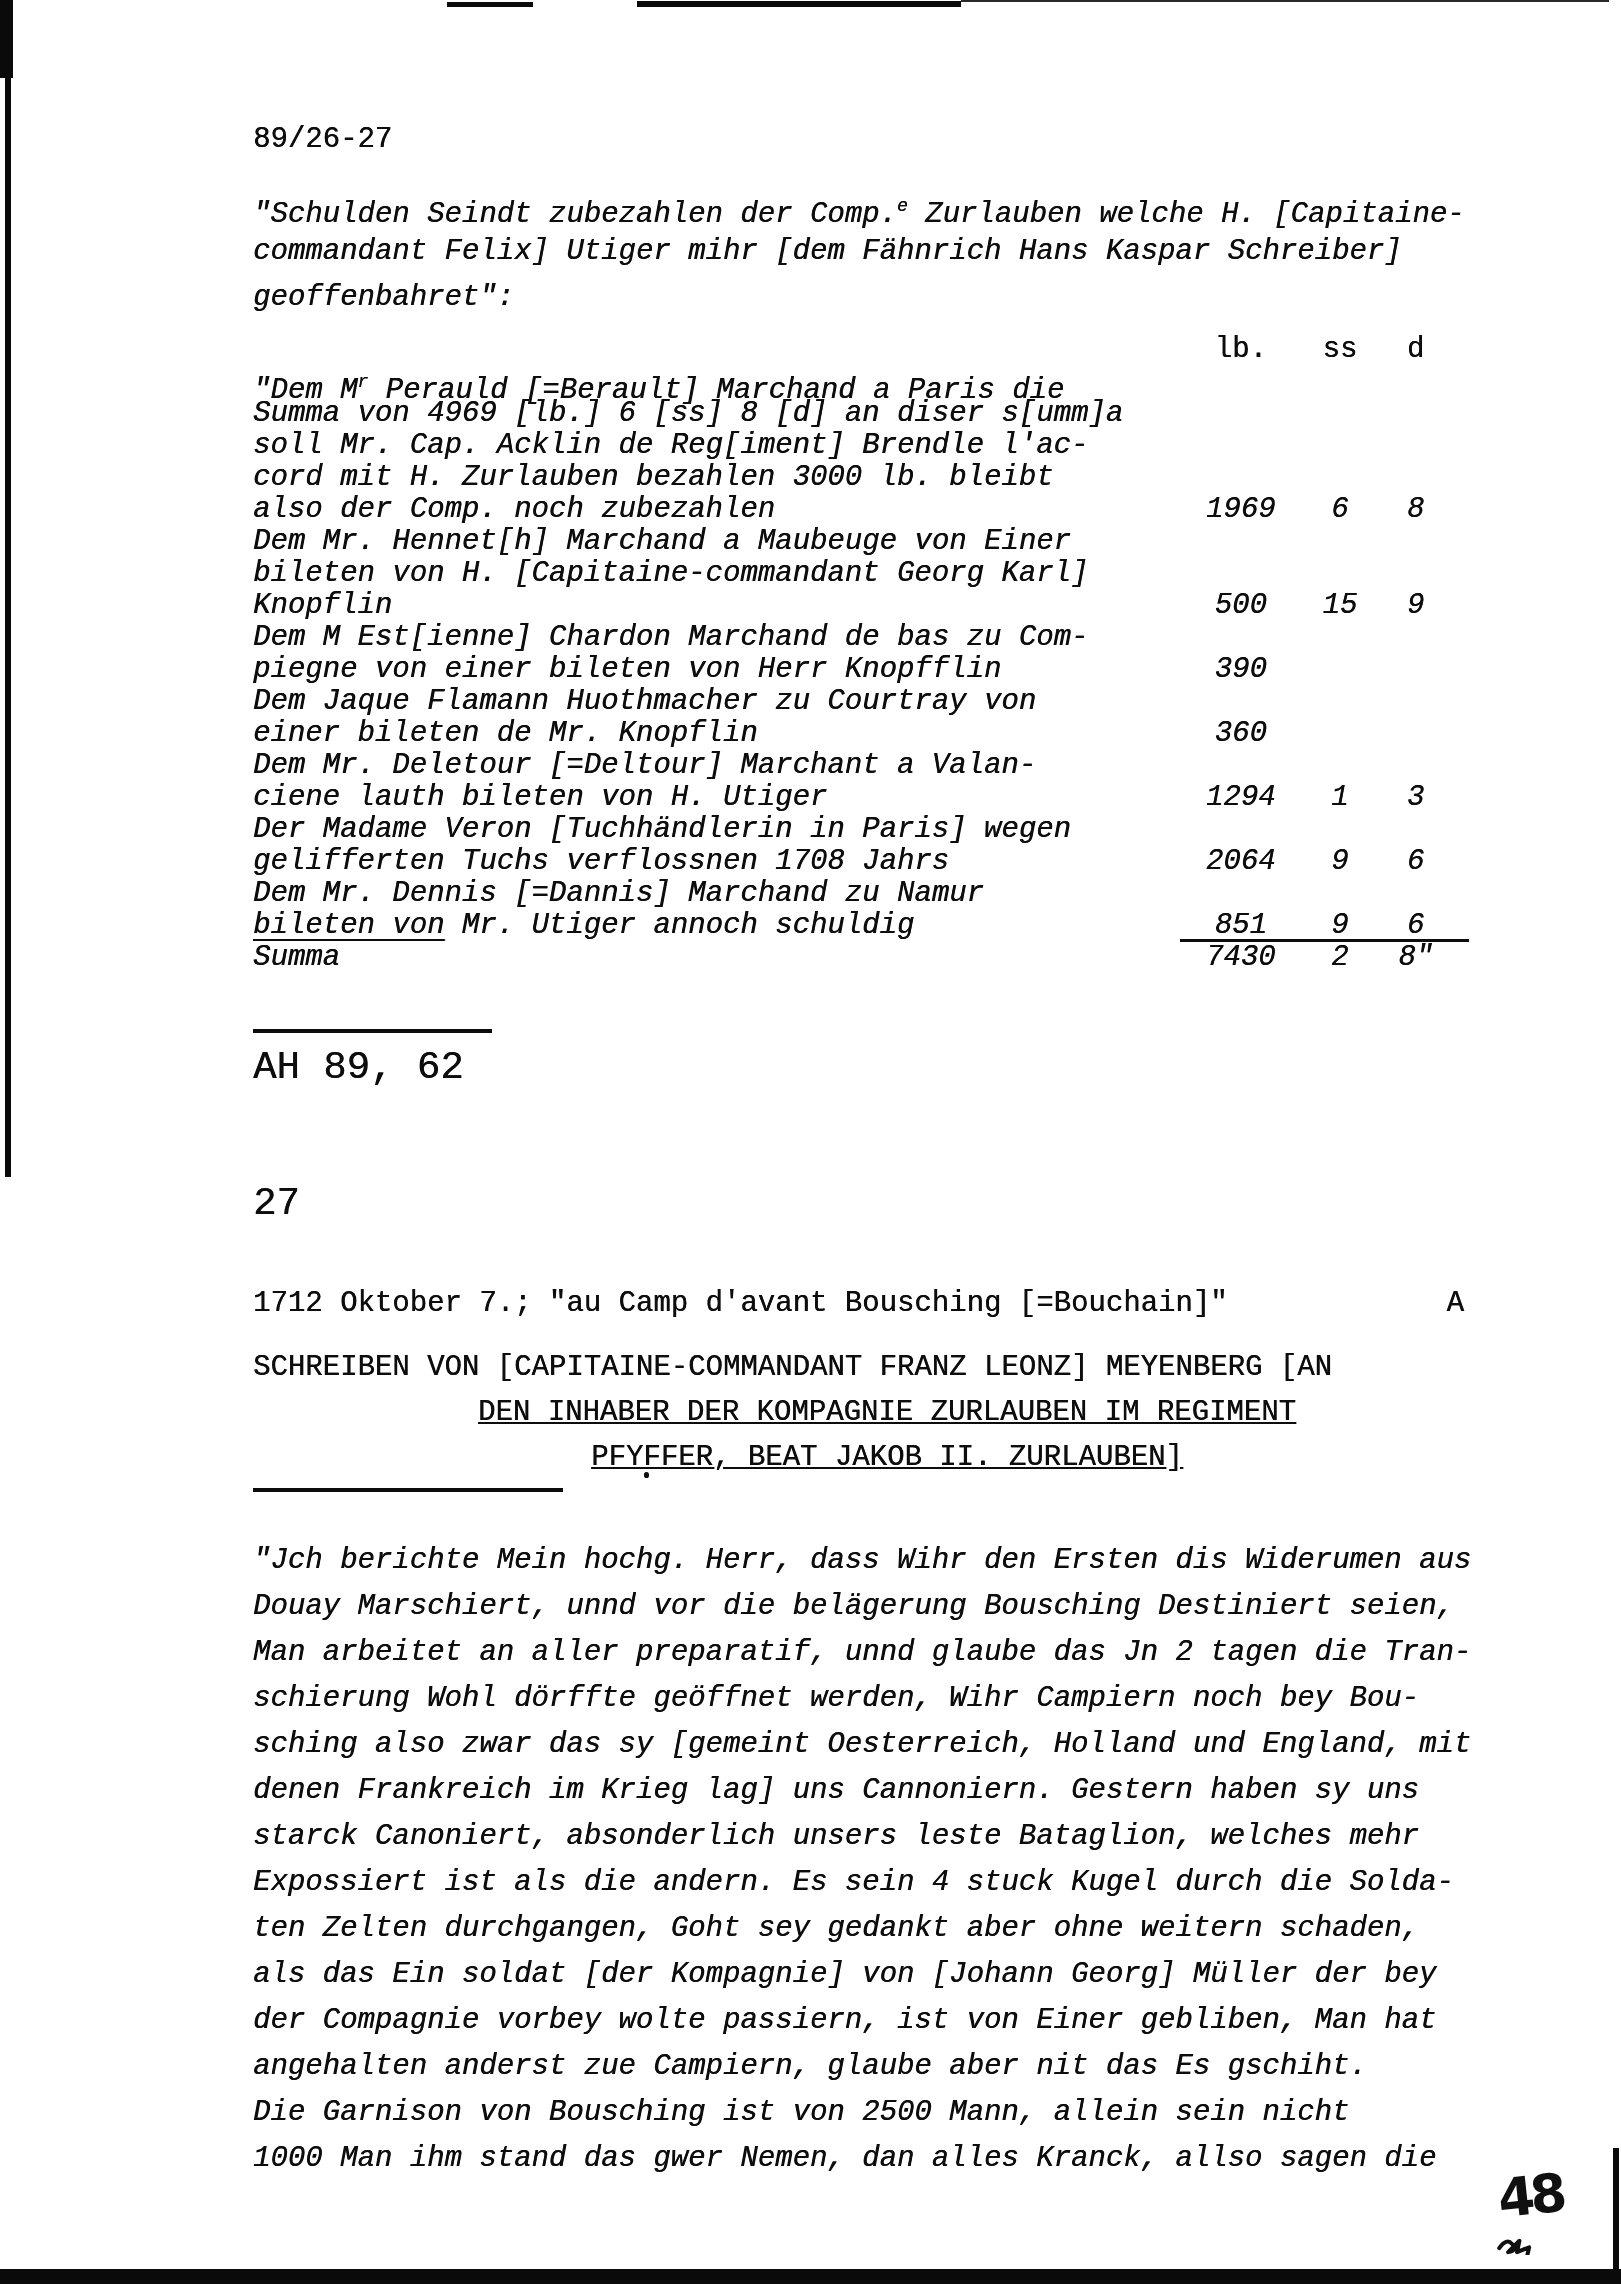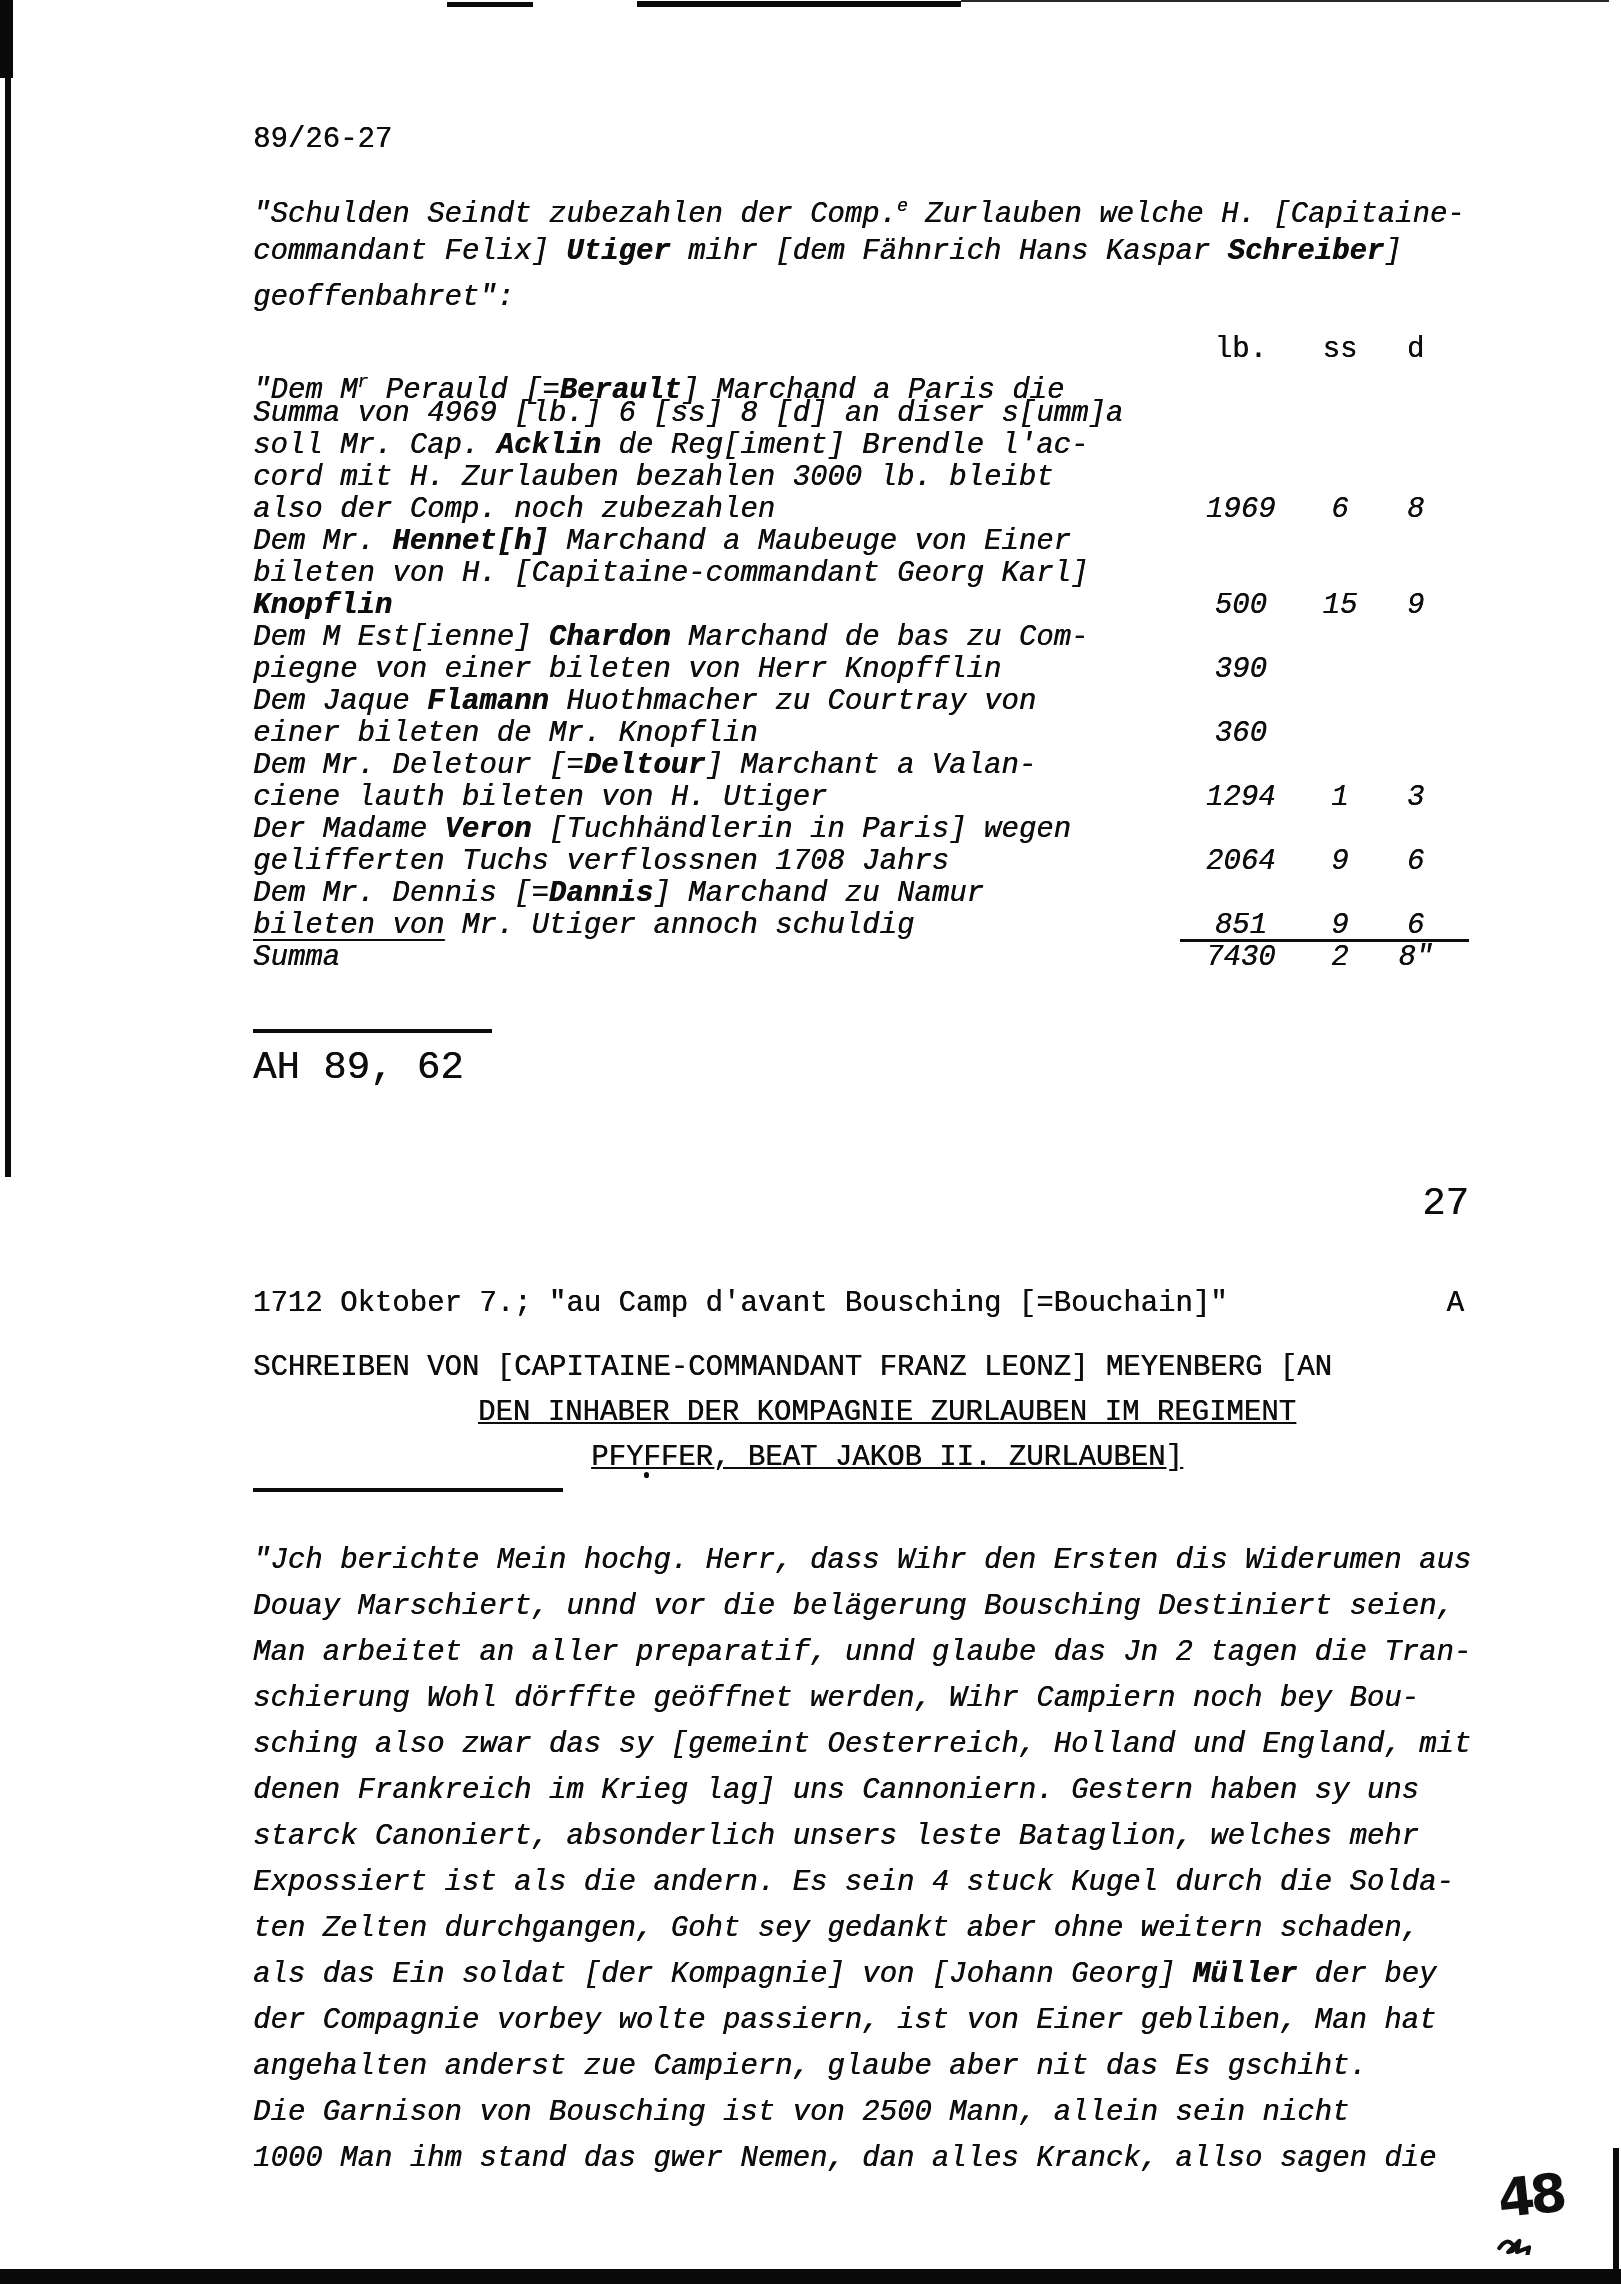--- a/index.html
+++ b/index.html
@@ -3,21 +3,21 @@
 <meta charset="utf-8">
 <style>
   html,body{margin:0;padding:0;background:#ffffff;}
   .page{
     position:relative;width:1621px;height:2284px;background:#ffffff;
     font-family:"Liberation Mono","DejaVu Sans Mono",monospace;
     color:#0d0d0d;overflow:hidden;
     text-shadow:0.4px 0 0 currentColor;
   }
   .rich-line{white-space:pre;}
-  .seg-b{font-weight:700;}
+  .seg-b{font-weight:400;}
   .seg-u{text-decoration:underline;text-decoration-thickness:2.4px;text-underline-offset:5.7px;}
   .seg-s{font-size:0.62em;vertical-align:super;}
 
   
   #intro{position:absolute;left:253px;top:183px;font-size:29px;font-style:italic;}
   #intro .rich-line{line-height:46px;height:46px;}
 
   
   #debt-table{position:absolute;left:253px;top:334px;width:1216px;font-size:29px;}
   .trow{display:flex;height:32px;line-height:32px;}
@@ -29,21 +29,21 @@
   .amt-ss{width:77px;}
   .amt-d{width:75px;}
   .hdr{font-style:normal;}
 
   .hrule{position:absolute;background:#0c0c0c;}
   #rule1{left:253px;top:1029px;width:239px;height:4px;}
   #rule2{left:253px;top:1488px;width:310px;height:4px;}
 
   #source-ref{position:absolute;left:253px;top:1050px;font-size:39px;line-height:36px;}
 
-  #section-number{position:absolute;left:253px;top:1182px;width:1216px;text-align:right;font-size:39px;line-height:45px;}
+  #section-number{position:absolute;left:253px;top:1182px;width:1216px;text-align:left;font-size:39px;line-height:45px;}
 
   #dateline-row{position:absolute;left:253px;top:1287px;width:1211px;display:flex;justify-content:space-between;font-size:29px;line-height:34px;white-space:pre;}
 
   #title-block{position:absolute;left:253px;top:1345px;font-size:29px;}
   #title-block .title-line{line-height:45px;white-space:pre;text-align:center;}
   #title-block .title-line.indented{margin-left:189px;text-decoration:underline;}
 
   #dot-artifact{position:absolute;left:644px;top:1472px;width:4.9px;height:5.7px;background:#0d0d0d;border-radius:50%;}
 
   

